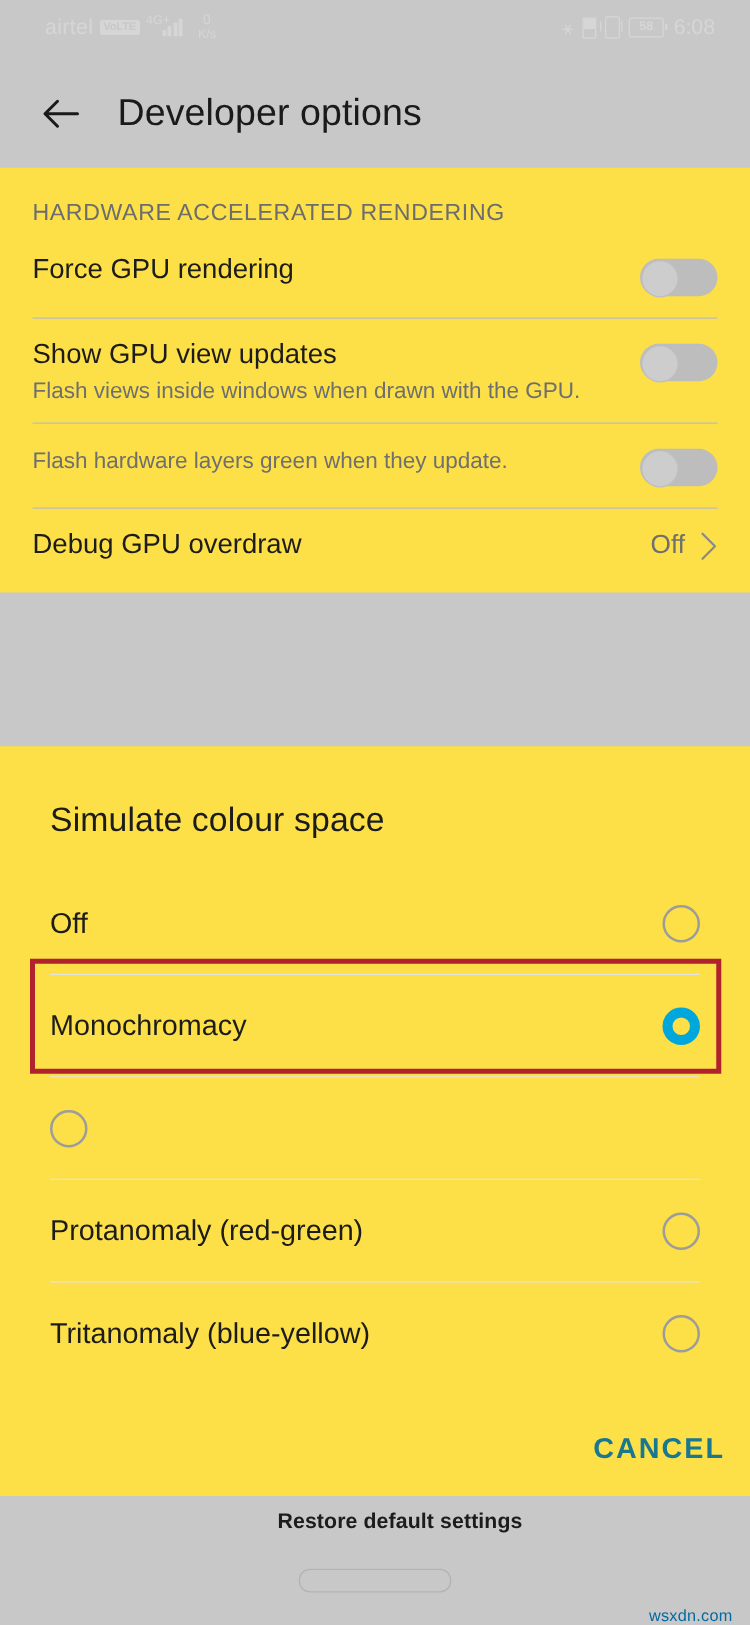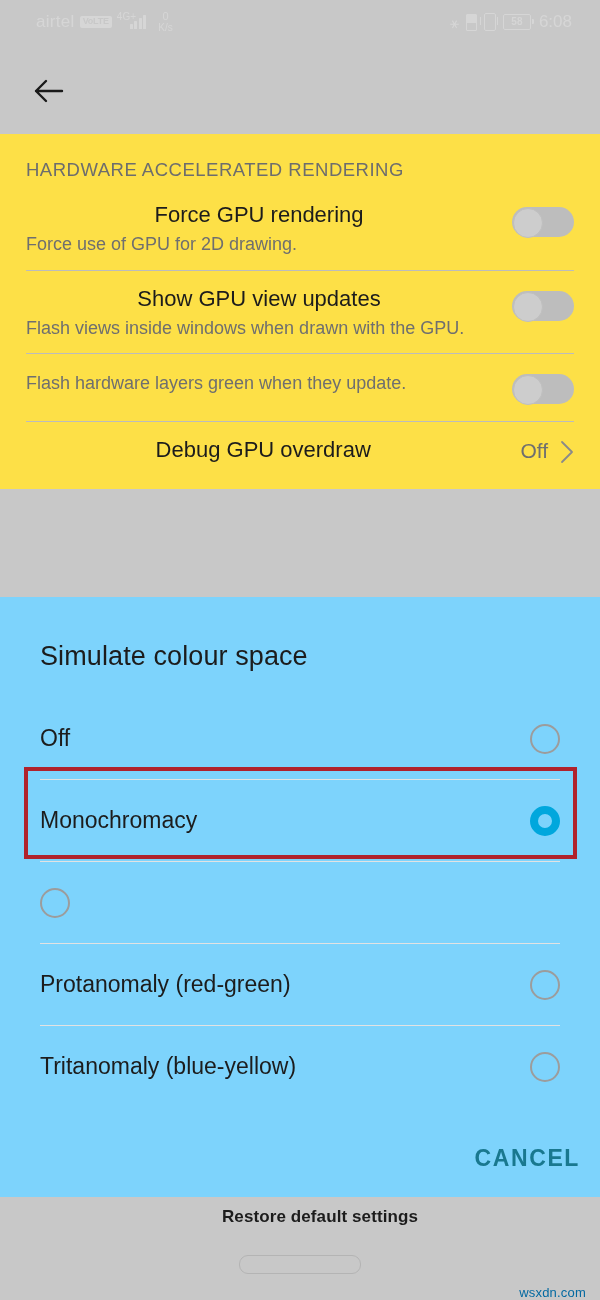--- a/index.html
+++ b/index.html
@@ -183,21 +183,20 @@
     display: flex;
     align-items: flex-start;
     padding: 14px 26px 13px 26px;
     min-height: 40px;
   }
   .srow .texts { flex: 1 1 auto; padding-right: 20px; }
   .srow .title {
     font-size: 22px;
     color: #1c1c1c;
     line-height: 1.28;
-    text-align: center;
   }
   .srow .subtitle {
     font-size: 18px;
     color: #6f6f6f;
     line-height: 1.3;
     margin-top: 4px;
   }
   .divider {
     height: 1px;
     background: #bcbcbc;
@@ -232,21 +231,21 @@
     color: #8a8a8a;
   }
 
   
   #sheet {
     position: absolute;
     left: 0;
     top: 597px;
     width: 600px;
     height: 600px;
-    background: #7dd3fc;
+    background: #fde047;
     z-index: 5;
   }
   .sheet-title {
     font-size: 27px;
     color: #1c1c1c;
     padding: 44px 0 0 40px;
     letter-spacing: 0.1px;
   }
   .opt-list { margin-top: 26px; }
   .opt {
@@ -378,29 +377,29 @@
         <span class="sb-time">6:08</span>
       </div>
     </div>
 
     <div class="actionbar">
       <div class="back-arrow">
         <svg width="38" height="38" viewBox="0 0 38 38" aria-hidden="true">
           <path d="M6 19 H32 M6 19 L16 9 M6 19 L16 29" fill="none" stroke="#1a1a1a" stroke-width="2.4" stroke-linecap="round" stroke-linejoin="round"></path>
         </svg>
       </div>
+      <div class="ab-title">Developer options</div>
     </div>
 
     <div class="settings-body">
       <div class="section-header">HARDWARE ACCELERATED RENDERING</div>
 
       <div class="srow">
         <div class="texts">
           <div class="title">Force GPU rendering</div>
-          <div class="subtitle">Force use of GPU for 2D drawing.</div>
         </div>
         <div class="toggle">
             <span class="knob"></span>
           </div>
       </div>
       <div class="divider"></div>
 
       <div class="srow">
         <div class="texts">
           <div class="title">Show GPU view updates</div>

